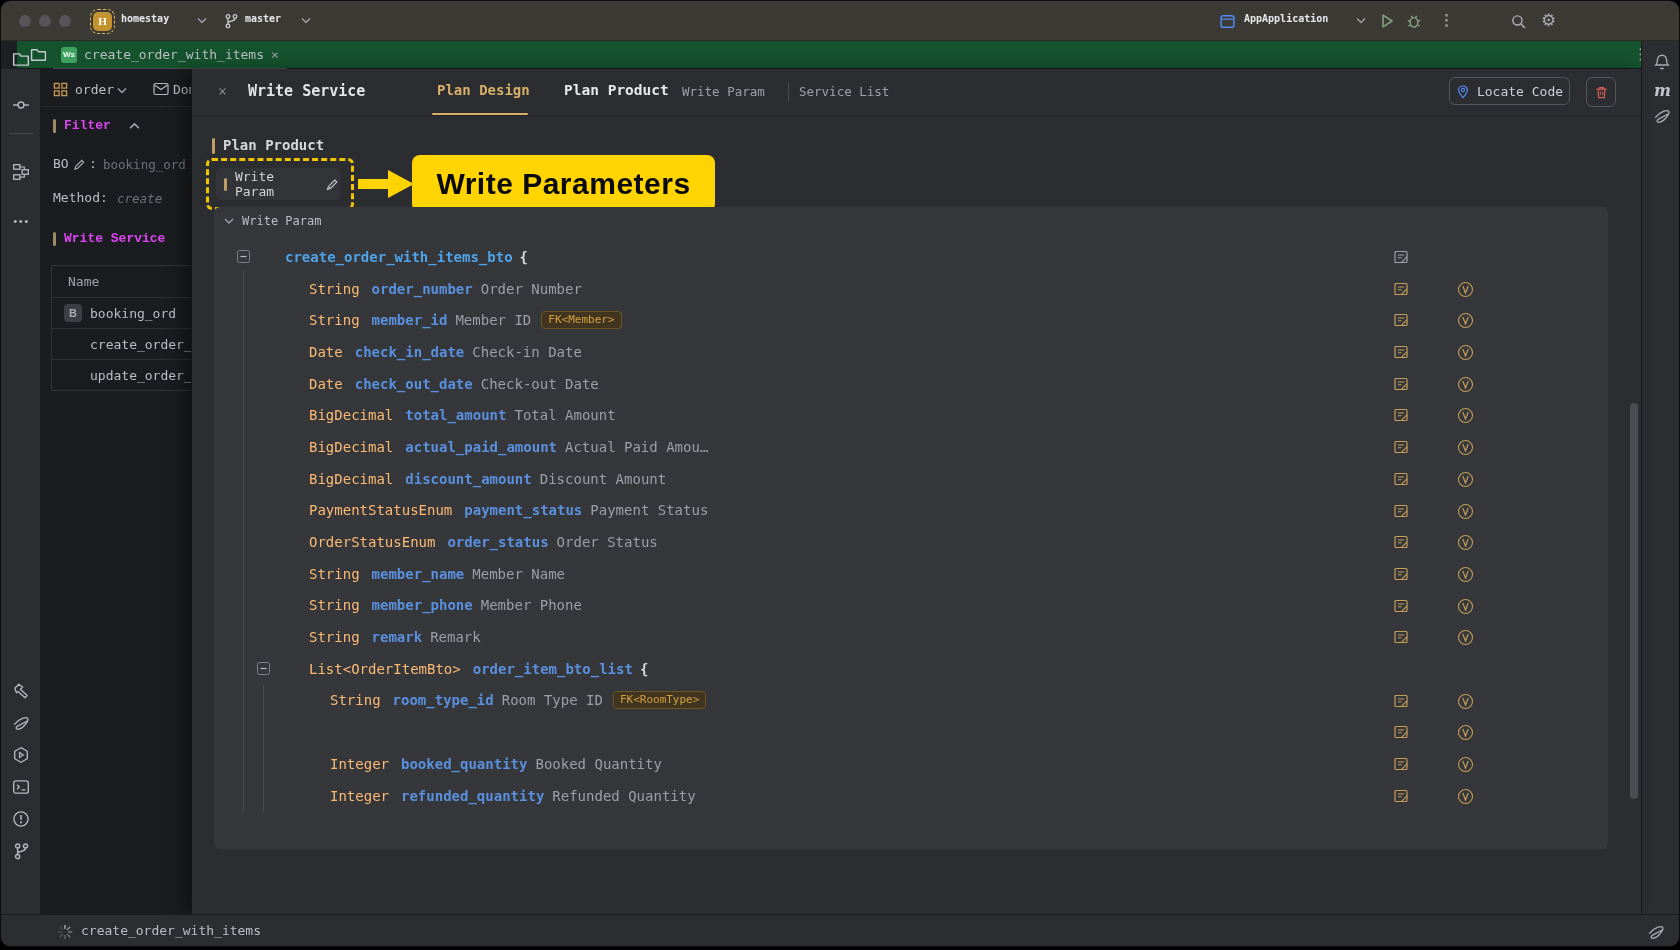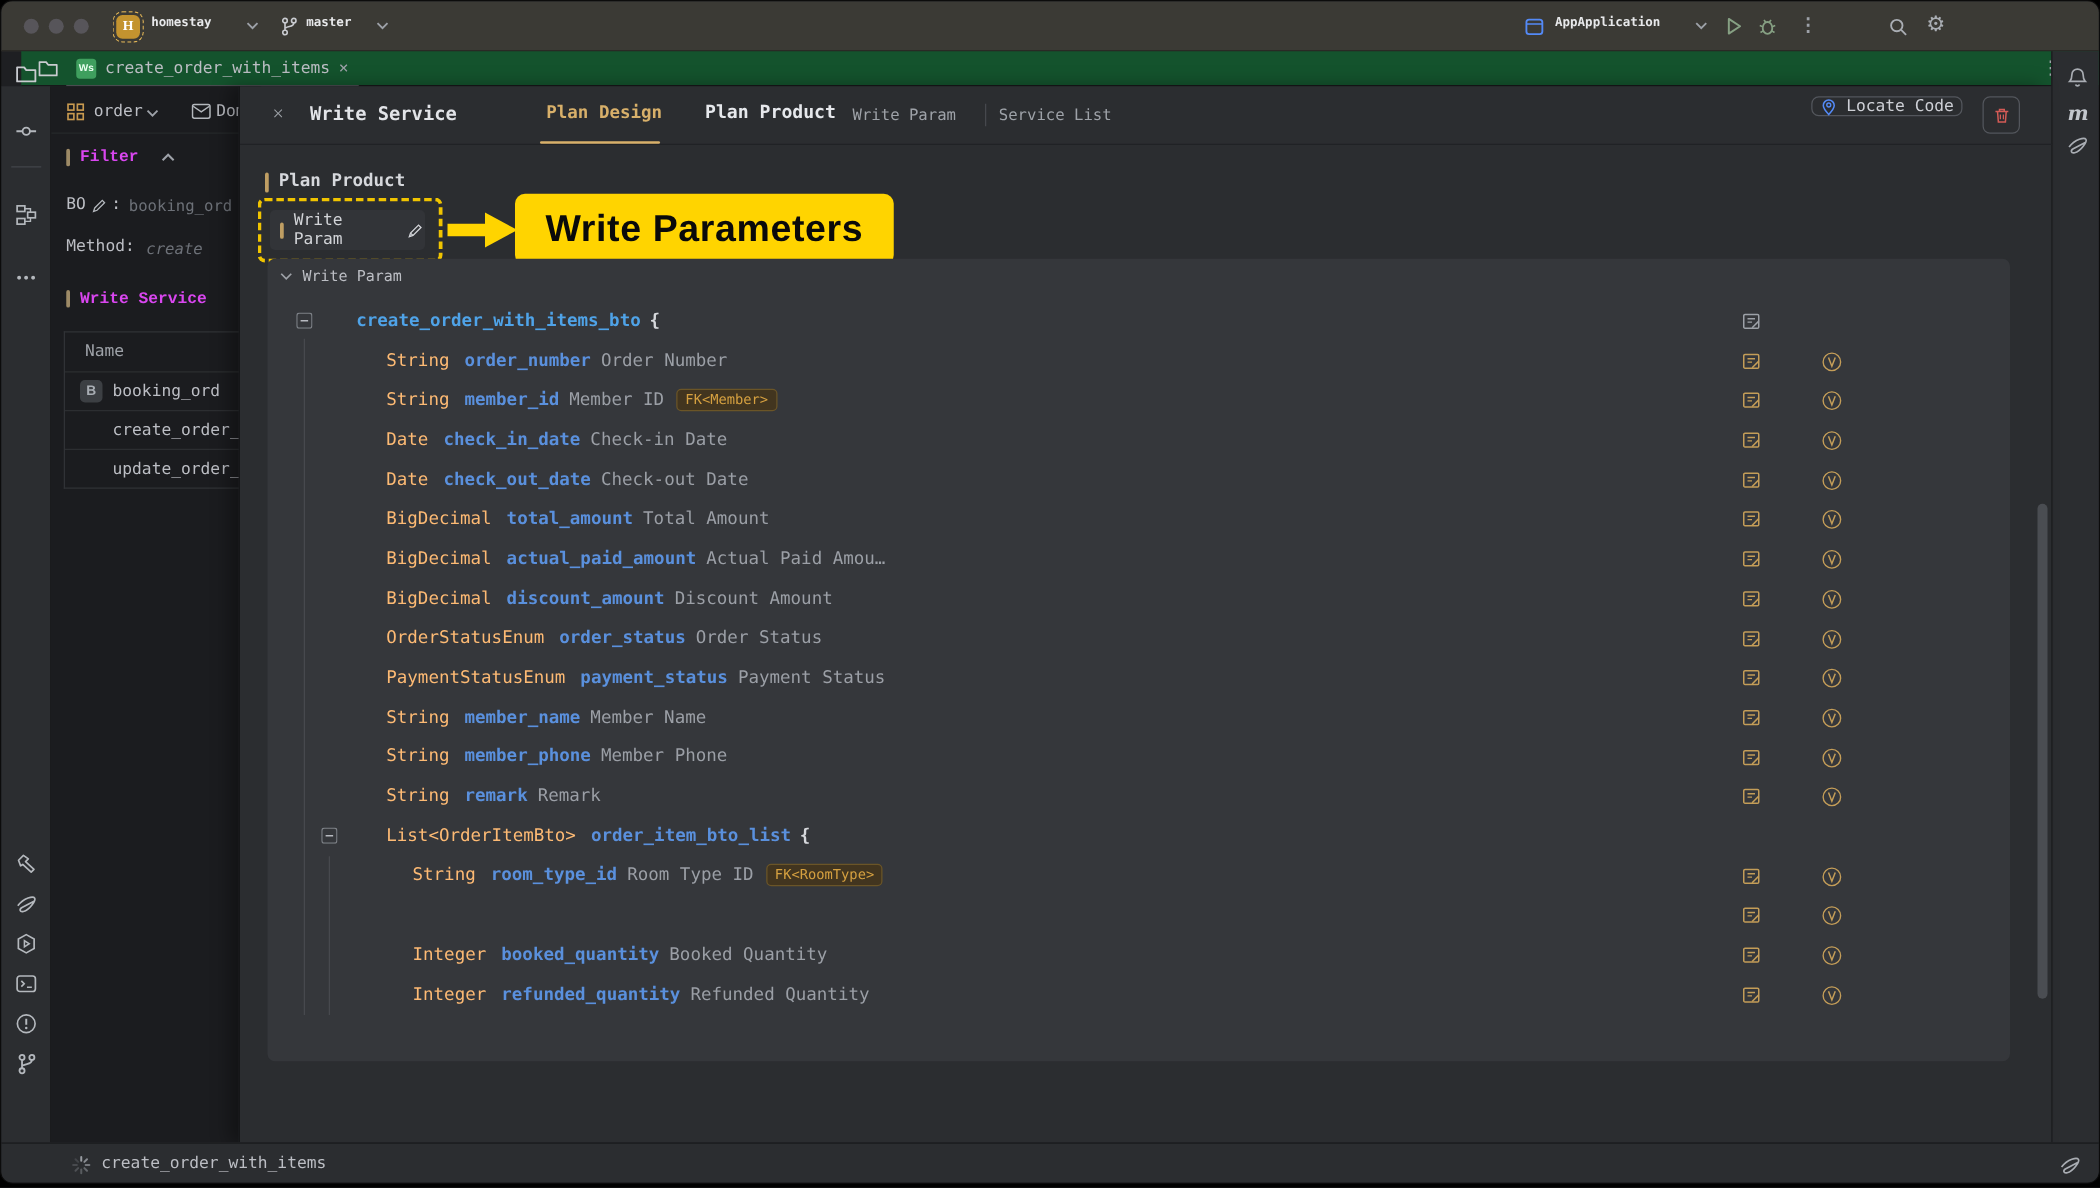--- a/index.html
+++ b/index.html
@@ -47,21 +47,21 @@
   #panel-header{position:absolute;left:0;top:0;width:1450px;height:47px;border-bottom:1px solid #202225;}
   #panel-close{position:absolute;left:26px;top:13px;color:#9ea2a8;font-size:16px;line-height:20px;}
   #panel-title{position:absolute;left:56px;top:13px;color:#e2e4e8;font-size:15px;font-weight:bold;}
   .ptab{position:absolute;top:15px;color:#9ea2a8;font-size:12.5px;}
   #ptab-0{left:245px;top:13px;color:#d8b06a;font-size:14px;font-weight:bold;}
   #ptab-underline{position:absolute;left:240px;top:44px;width:96px;height:2px;background:#d8b06a;border-radius:2px;}
   #ptab-1{left:372px;top:13px;color:#e6e8ec;font-size:14.5px;font-weight:bold;}
   #ptab-2{left:490px;}
   #ptab-sep{position:absolute;left:596px;top:14px;width:1px;height:18px;background:#46484d;}
   #ptab-3{left:607px;}
-  #locate-btn{position:absolute;left:1257px;top:8px;width:121px;height:16px;border:1px solid #53565c;border-radius:6px;display:flex;align-items:center;justify-content:center;gap:7px;color:#ced0d6;font-size:13px;}
+  #locate-btn{position:absolute;left:1257px;top:8px;width:121px;height:28px;border:1px solid #53565c;border-radius:6px;display:flex;align-items:center;justify-content:center;gap:7px;color:#ced0d6;font-size:13px;}
   #trash-btn{position:absolute;left:1394px;top:8px;width:30px;height:30px;border:1px solid #53565c;border-radius:6px;display:flex;align-items:center;justify-content:center;}
 
   
   #section-label-bar{position:absolute;left:20px;top:69px;width:3px;height:16px;background:#bf9e63;border-radius:2px;}
   #section-label{position:absolute;left:31px;top:68px;color:#d6d8dc;font-size:14px;font-weight:bold;}
   #wp-dashed{position:absolute;left:14px;top:89px;width:148px;height:52px;border:3px dashed #f0c400;border-radius:6px;}
   #wp-chip{position:absolute;left:24px;top:99px;width:124px;height:32px;background:#323438;border-radius:4px;display:flex;align-items:center;}
   #wp-chip-bar{width:3px;height:13px;background:#bf9e63;border-radius:2px;margin-left:8px;}
   #wp-chip-label{color:#d2d4d8;font-size:13px;margin-left:8px;}
   #wp-chip-pencil{margin-left:7px;}
@@ -505,46 +505,46 @@
       <svg class="icn" width="17" height="17" viewBox="0 0 17 17">
                 <circle cx="8.5" cy="8.5" r="7" fill="none" stroke="#c49d58" stroke-width="1.1"></circle>
                 <path d="M5.8 5l2.7 7 2.7-7" fill="none" stroke="#c49d58" stroke-width="1.2"></path>
               </svg>
     </span>
   </div>
 
   <div class="trow lvl1">
 
     <span class="rtext">
+      <span class="rtype">PaymentStatusEnum</span>
+      <span class="rname">payment_status</span>
+      <span class="rdesc">Payment Status</span>
+
+    </span>
+    <span class="icon-edit edit-gold">
+      <svg class="icn" width="16" height="16" viewBox="0 0 16 16" fill="none">
+                <path d="M3 2.5h10a1 1 0 0 1 1 1v9a1 1 0 0 1-1 1H3a1 1 0 0 1-1-1v-9a1 1 0 0 1 1-1z" stroke-width="1.2"></path>
+                <path d="M5 6h6M5 8.7h3.6" stroke-width="1.1"></path>
+                <path d="M8.7 13.2l5.3-5.3" stroke-width="1.2"></path>
+              </svg>
+    </span>
+    <span class="icon-v">
+      <svg class="icn" width="17" height="17" viewBox="0 0 17 17">
+                <circle cx="8.5" cy="8.5" r="7" fill="none" stroke="#c49d58" stroke-width="1.1"></circle>
+                <path d="M5.8 5l2.7 7 2.7-7" fill="none" stroke="#c49d58" stroke-width="1.2"></path>
+              </svg>
+    </span>
+  </div>
+
+  <div class="trow lvl1">
+
+    <span class="rtext">
       <span class="rtype">OrderStatusEnum</span>
       <span class="rname">order_status</span>
       <span class="rdesc">Order Status</span>
-
-    </span>
-    <span class="icon-edit edit-gold">
-      <svg class="icn" width="16" height="16" viewBox="0 0 16 16" fill="none">
-                <path d="M3 2.5h10a1 1 0 0 1 1 1v9a1 1 0 0 1-1 1H3a1 1 0 0 1-1-1v-9a1 1 0 0 1 1-1z" stroke-width="1.2"></path>
-                <path d="M5 6h6M5 8.7h3.6" stroke-width="1.1"></path>
-                <path d="M8.7 13.2l5.3-5.3" stroke-width="1.2"></path>
-              </svg>
-    </span>
-    <span class="icon-v">
-      <svg class="icn" width="17" height="17" viewBox="0 0 17 17">
-                <circle cx="8.5" cy="8.5" r="7" fill="none" stroke="#c49d58" stroke-width="1.1"></circle>
-                <path d="M5.8 5l2.7 7 2.7-7" fill="none" stroke="#c49d58" stroke-width="1.2"></path>
-              </svg>
-    </span>
-  </div>
-
-  <div class="trow lvl1">
-
-    <span class="rtext">
-      <span class="rtype">PaymentStatusEnum</span>
-      <span class="rname">payment_status</span>
-      <span class="rdesc">Payment Status</span>
 
     </span>
     <span class="icon-edit edit-gold">
       <svg class="icn" width="16" height="16" viewBox="0 0 16 16" fill="none">
                 <path d="M3 2.5h10a1 1 0 0 1 1 1v9a1 1 0 0 1-1 1H3a1 1 0 0 1-1-1v-9a1 1 0 0 1 1-1z" stroke-width="1.2"></path>
                 <path d="M5 6h6M5 8.7h3.6" stroke-width="1.1"></path>
                 <path d="M8.7 13.2l5.3-5.3" stroke-width="1.2"></path>
               </svg>
     </span>
     <span class="icon-v">

